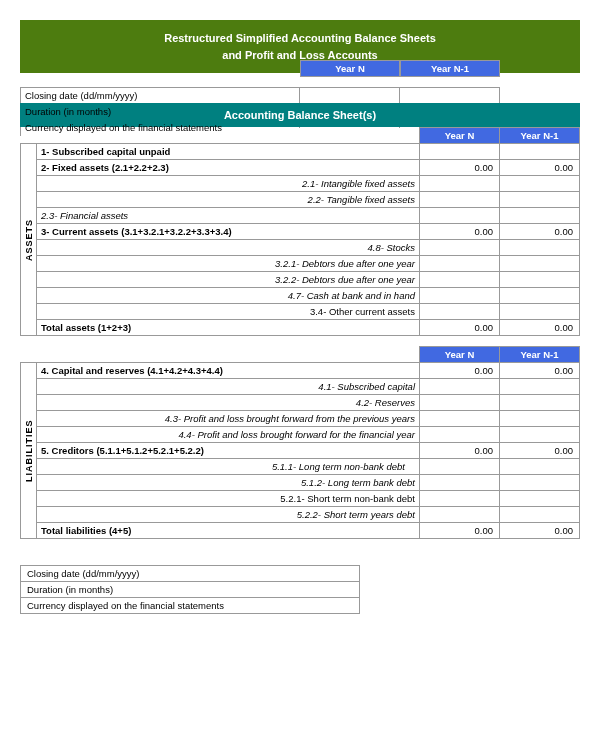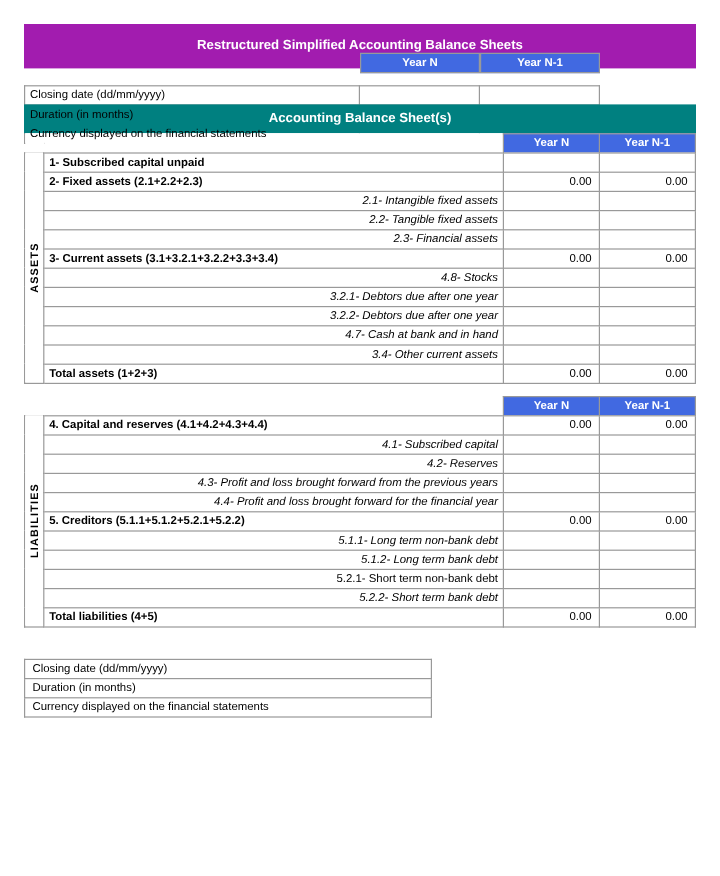--- a/index.html
+++ b/index.html
@@ -5,21 +5,21 @@
     * { margin: 0; padding: 0; box-sizing: border-box; }
     body {
       font-family: Arial, sans-serif;
       font-size: 10px;
       background: #fff;
       padding: 20px;
       width: 600px;
     }
 
     .main-title-box {
-      background: #a21caf;
+      background: #4d7c0f;
       color: #fff;
       text-align: center;
       padding: 10px 20px;
       margin-bottom: 14px;
       font-size: 11px;
       font-weight: bold;
       line-height: 1.5;
     }
 
     .section-header {
@@ -70,20 +70,21 @@
       letter-spacing: 1px;
     }
 
     .spacer { height: 12px; }
   </style>
 </head>
 <body>
 
 <div class="main-title-box">
   <div>Restructured Simplified Accounting Balance Sheets</div>
+  <div>and Profit and Loss Accounts</div>
 </div>
 
 <table style="margin-bottom:14px; width:480px;">
   <tbody>
       <tr>
     <td style="width:280px; border:1px solid #999; padding:2px 4px;"><span>Closing date (dd/mm/yyyy)</span></td>
     <td style="width:100px; border:1px solid #999;"></td>
     <td style="width:100px; border:1px solid #999;"></td>
   </tr>
   <tr>
@@ -137,21 +138,21 @@
         <td style="border: 1px solid rgb(153, 153, 153); padding: 2px 4px; font-style: italic; text-align: right;">2.1- Intangible fixed assets</td>
         <td style="border: 1px solid rgb(153, 153, 153); text-align: right; padding: 2px 6px;"></td>
         <td style="border: 1px solid rgb(153, 153, 153); text-align: right; padding: 2px 6px;"></td>
       </tr>
       <tr>
         <td style="border: 1px solid rgb(153, 153, 153); padding: 2px 4px; font-style: italic; text-align: right;">2.2- Tangible fixed assets</td>
         <td style="border: 1px solid rgb(153, 153, 153); text-align: right; padding: 2px 6px;"></td>
         <td style="border: 1px solid rgb(153, 153, 153); text-align: right; padding: 2px 6px;"></td>
       </tr>
       <tr>
-        <td style="border: 1px solid rgb(153, 153, 153); padding: 2px 4px; font-style: italic; text-align: right;">2.3- Financial assets</td>
+        <td style="border: 1px solid rgb(153, 153, 153); padding: 2px 4px; font-style: italic; ">2.3- Financial assets</td>
         <td style="border: 1px solid rgb(153, 153, 153); text-align: right; padding: 2px 6px;"></td>
         <td style="border: 1px solid rgb(153, 153, 153); text-align: right; padding: 2px 6px;"></td>
       </tr>
       <tr>
         <td style="border: 1px solid rgb(153, 153, 153); padding: 2px 4px; font-weight: bold;">3- Current assets (3.1+3.2.1+3.2.2+3.3+3.4)</td>
         <td style="border: 1px solid rgb(153, 153, 153); text-align: right; padding: 2px 6px;">0.00</td>
         <td style="border: 1px solid rgb(153, 153, 153); text-align: right; padding: 2px 6px;">0.00</td>
       </tr>
       <tr>
         <td style="border: 1px solid rgb(153, 153, 153); padding: 2px 4px; font-style: italic; text-align: right;">4.8- Stocks</td>
@@ -167,21 +168,21 @@
         <td style="border: 1px solid rgb(153, 153, 153); padding: 2px 4px; font-style: italic; text-align: right;">3.2.2- Debtors due after one year</td>
         <td style="border: 1px solid rgb(153, 153, 153); text-align: right; padding: 2px 6px;"></td>
         <td style="border: 1px solid rgb(153, 153, 153); text-align: right; padding: 2px 6px;"></td>
       </tr>
       <tr>
         <td style="border: 1px solid rgb(153, 153, 153); padding: 2px 4px; font-style: italic; text-align: right;">4.7- Cash at bank and in hand</td>
         <td style="border: 1px solid rgb(153, 153, 153); text-align: right; padding: 2px 6px;"></td>
         <td style="border: 1px solid rgb(153, 153, 153); text-align: right; padding: 2px 6px;"></td>
       </tr>
       <tr>
-        <td style="border: 1px solid rgb(153, 153, 153); padding: 2px 4px; font-style: italic; text-align: right;">3.4- Other current assets</td>
+        <td style="border: 1px solid rgb(153, 153, 153); padding: 2px 4px; text-align: right;">3.4- Other current assets</td>
         <td style="border: 1px solid rgb(153, 153, 153); text-align: right; padding: 2px 6px;"></td>
         <td style="border: 1px solid rgb(153, 153, 153); text-align: right; padding: 2px 6px;"></td>
       </tr>
       <tr>
         <td style="border: 1px solid rgb(153, 153, 153); padding: 2px 4px; font-weight: bold;">Total assets (1+2+3)</td>
         <td style="border: 1px solid rgb(153, 153, 153); text-align: right; padding: 2px 6px;">0.00</td>
         <td style="border: 1px solid rgb(153, 153, 153); text-align: right; padding: 2px 6px;">0.00</td>
       </tr>
     </tbody>
 </table>
@@ -221,36 +222,36 @@
         <td style="border: 1px solid rgb(153, 153, 153); padding: 2px 4px; font-style: italic; text-align: right;">4.4- Profit and loss brought forward for the financial year</td>
         <td style="border: 1px solid rgb(153, 153, 153); text-align: right; padding: 2px 6px;"></td>
         <td style="border: 1px solid rgb(153, 153, 153); text-align: right; padding: 2px 6px;"></td>
       </tr>
       <tr>
         <td style="border: 1px solid rgb(153, 153, 153); padding: 2px 4px; font-weight: bold;">5. Creditors (5.1.1+5.1.2+5.2.1+5.2.2)</td>
         <td style="border: 1px solid rgb(153, 153, 153); text-align: right; padding: 2px 6px;">0.00</td>
         <td style="border: 1px solid rgb(153, 153, 153); text-align: right; padding: 2px 6px;">0.00</td>
       </tr>
       <tr>
-        <td style="border: 1px solid rgb(153, 153, 153); padding: 2px 4px; font-style: italic; text-align: right;">5.1.1- Long term non-bank debt</td>
+        <td style="border: 1px solid rgb(153, 153, 153); padding: 2px 14px; font-style: italic; text-align: right;">5.1.1- Long term non-bank debt</td>
         <td style="border: 1px solid rgb(153, 153, 153); text-align: right; padding: 2px 6px;"></td>
         <td style="border: 1px solid rgb(153, 153, 153); text-align: right; padding: 2px 6px;"></td>
       </tr>
       <tr>
         <td style="border: 1px solid rgb(153, 153, 153); padding: 2px 4px; font-style: italic; text-align: right;">5.1.2- Long term bank debt</td>
         <td style="border: 1px solid rgb(153, 153, 153); text-align: right; padding: 2px 6px;"></td>
         <td style="border: 1px solid rgb(153, 153, 153); text-align: right; padding: 2px 6px;"></td>
       </tr>
       <tr>
         <td style="border: 1px solid rgb(153, 153, 153); padding: 2px 4px; text-align: right;">5.2.1- Short term non-bank debt</td>
         <td style="border: 1px solid rgb(153, 153, 153); text-align: right; padding: 2px 6px;"></td>
         <td style="border: 1px solid rgb(153, 153, 153); text-align: right; padding: 2px 6px;"></td>
       </tr>
       <tr>
-        <td style="border: 1px solid rgb(153, 153, 153); padding: 2px 4px; font-style: italic; text-align: right;">5.2.2- Short term bank debt</td>
+        <td style="border: 1px solid rgb(153, 153, 153); padding: 2px 4px; font-style: italic; text-align: right;">5.2.2- Short term years debt</td>
         <td style="border: 1px solid rgb(153, 153, 153); text-align: right; padding: 2px 6px;"></td>
         <td style="border: 1px solid rgb(153, 153, 153); text-align: right; padding: 2px 6px;"></td>
       </tr>
       <tr>
         <td style="border: 1px solid rgb(153, 153, 153); padding: 2px 4px; font-weight: bold;">Total liabilities (4+5)</td>
         <td style="border: 1px solid rgb(153, 153, 153); text-align: right; padding: 2px 6px;">0.00</td>
         <td style="border: 1px solid rgb(153, 153, 153); text-align: right; padding: 2px 6px;">0.00</td>
       </tr>
     </tbody>
 </table>

